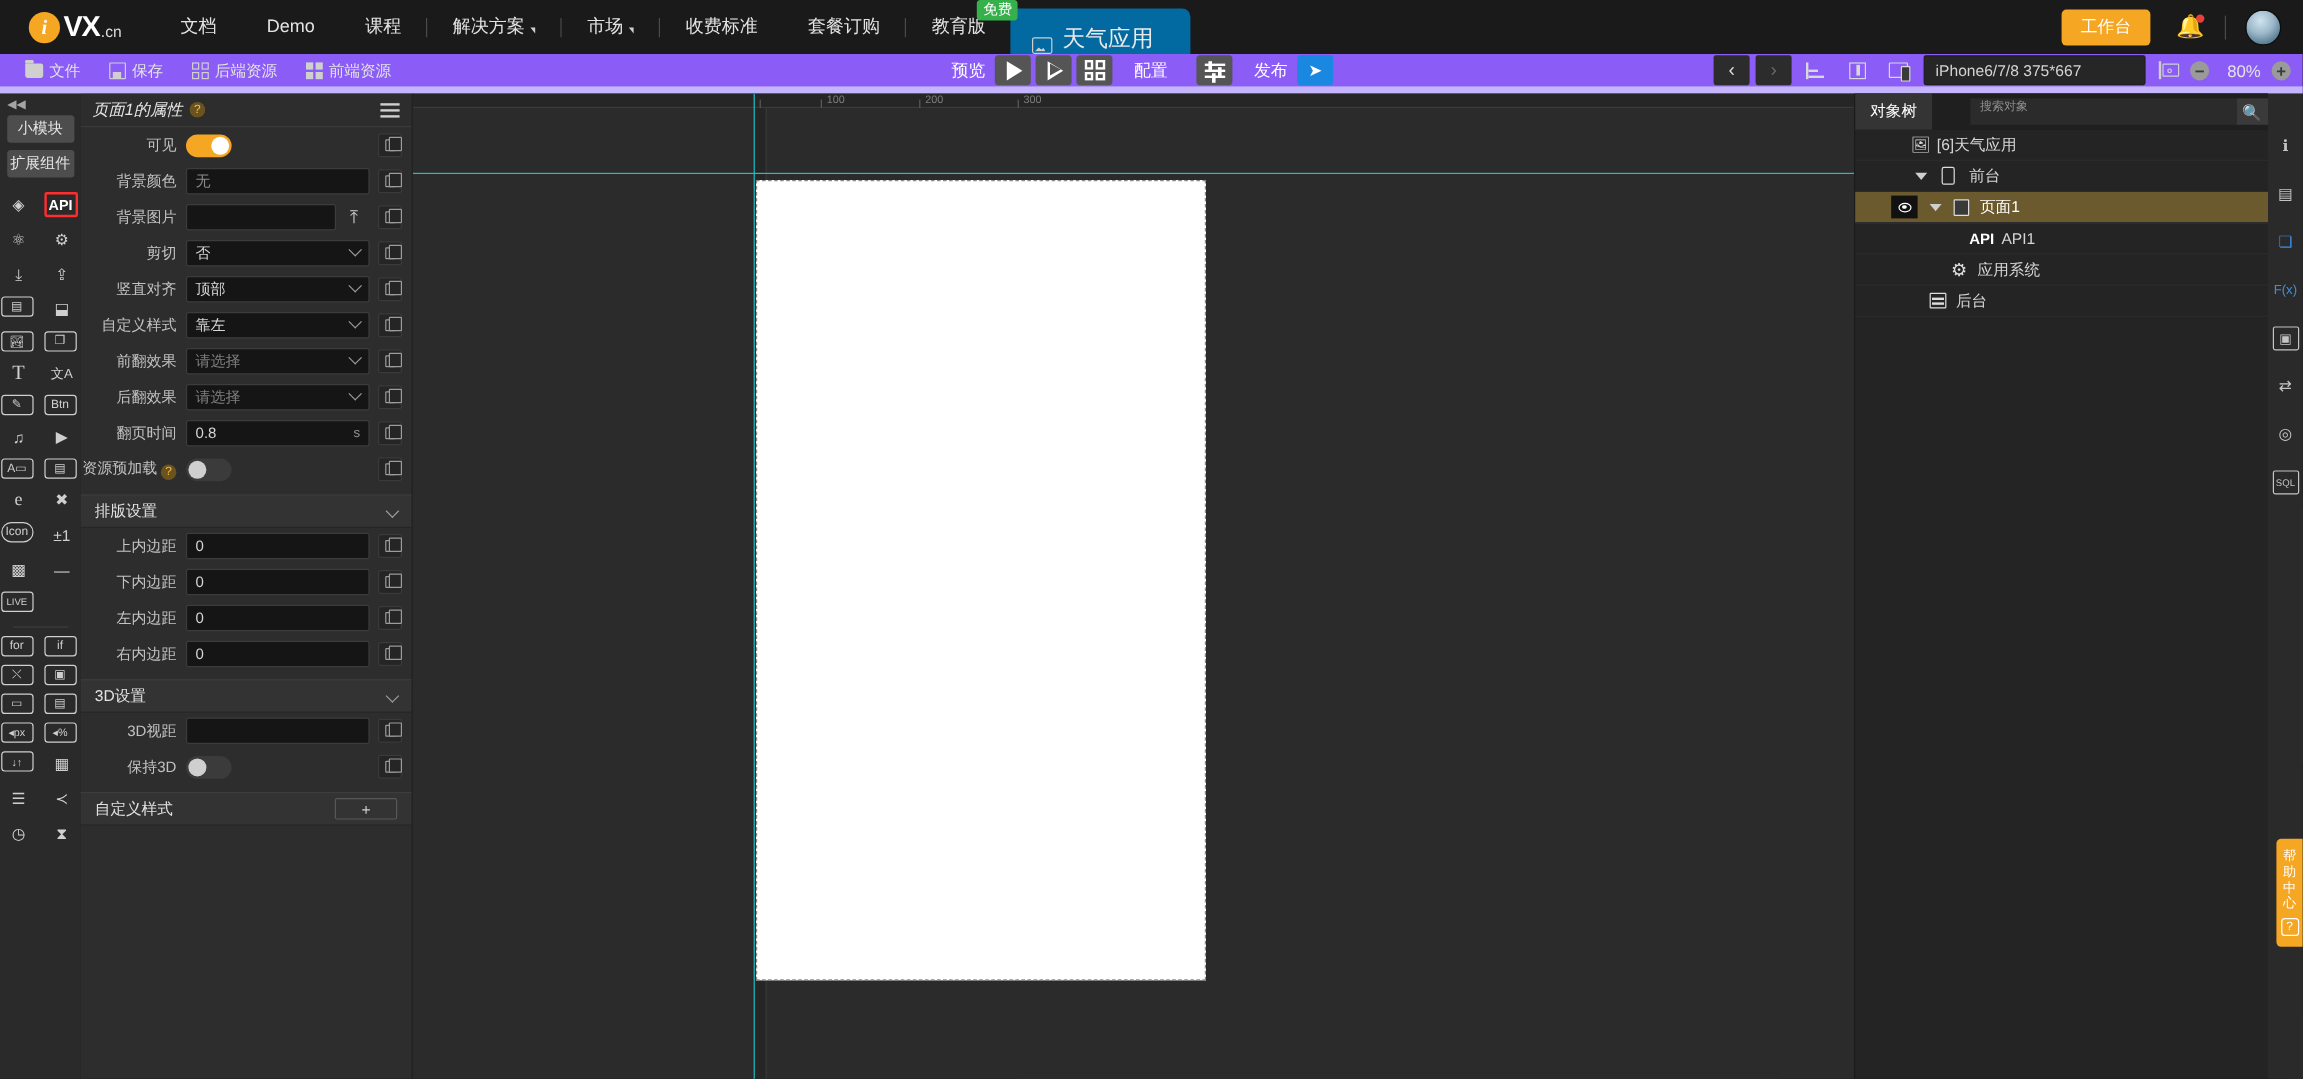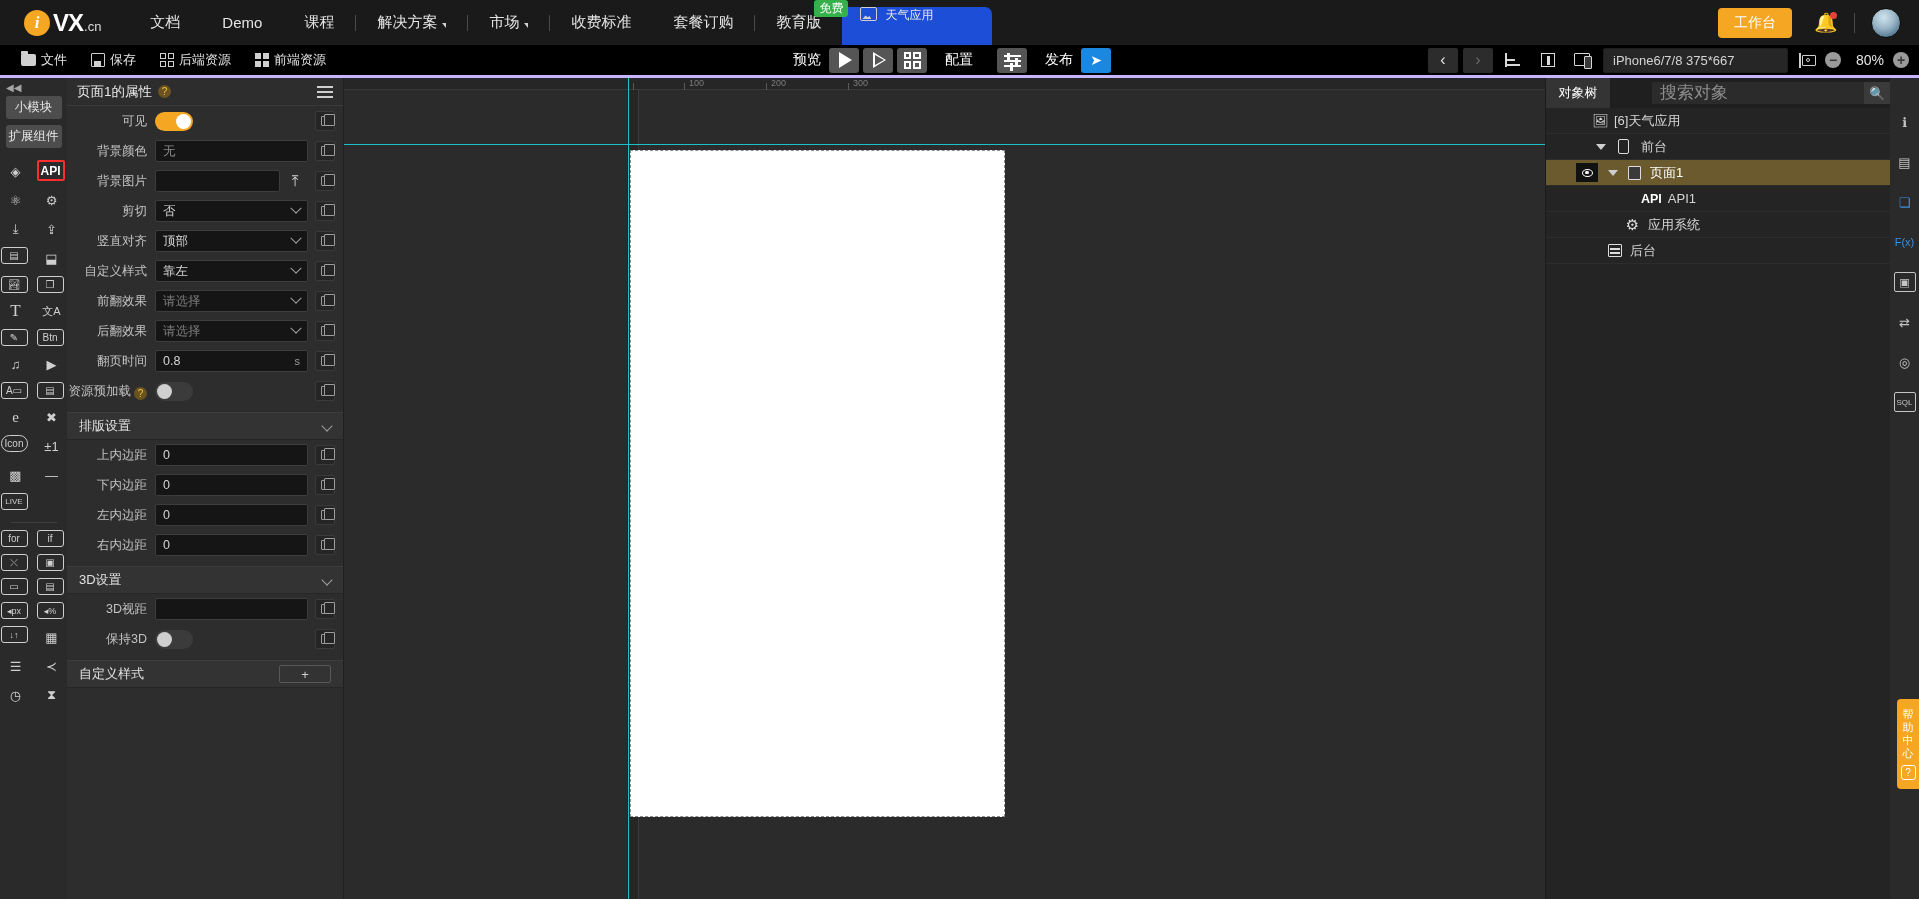--- a/index.html
+++ b/index.html
@@ -34,23 +34,23 @@
   .nav-sep{width:1px;height:16px;background:#4a4a4a;}
   .caret-small{
     display:inline-block;width:0;height:0;margin-left:5px;margin-top:6px;
     border-left:4px solid transparent;border-top:5px solid #cfcfcf;
   }
   .free-badge{
     position:absolute;top:0px;right:-6px;background:#36b04a;color:#fff;
     font-size:12px;padding:1px 5px;border-radius:3px;line-height:15px;
   }
   .app-tab{
-    height:38px;margin-top:7px;background:#1d4ed8;border-radius:7px 7px 0 0;
-    display:flex;align-items:flex-start;padding:0 22px 0 18px;gap:8px;
-    color:#e9e9e9;font-size:12px;cursor:pointer;min-width:150px;
+    height:38px;margin-top:7px;background:#0369a1;border-radius:7px 7px 0 0;
+    display:flex;align-items:flex-end;padding:0 22px 0 18px;gap:8px;
+    color:#e9e9e9;font-size:19px;cursor:pointer;min-width:150px;
   }
   .tab-ico{
     width:17px;height:14px;border:1.6px solid #cfcfcf;border-radius:2px;
     position:relative;flex:none;
   }
   .tab-ico:after{
     content:"";position:absolute;left:1px;bottom:1px;width:9px;height:5px;
     background:#cfcfcf;clip-path:polygon(0 100%,35% 30%,60% 65%,80% 40%,100% 100%);
   }
   .topnav-right{margin-left:auto;display:flex;align-items:center;gap:0;padding-right:18px;}
@@ -63,22 +63,22 @@
   .bell-dot{position:absolute;top:0;right:-1px;width:7px;height:7px;border-radius:50%;background:#e8413a;}
   .vdiv{width:1px;height:20px;background:#4a4a4a;margin-right:16px;}
   .avatar{
     width:30px;height:30px;border-radius:50%;cursor:pointer;
     background:radial-gradient(circle at 42% 30%, #cfe4ef 0%, #9db8c9 42%, #5b7f96 75%, #3e5e72 100%);
     border:1px solid #0d0d0d;
   }
 
   
   .toolbar{
-    height:33px;background:#000000;display:flex;align-items:center;
-    border-bottom:3px solid #c4b5fd;position:relative;
+    height:33px;background:#8b5cf6;display:flex;align-items:center;
+    border-bottom:6px solid #c4b5fd;position:relative;
   }
   .tb-btn{
     display:flex;align-items:center;gap:5px;padding:3px 9px;
     color:#e2e2e2;font-size:13px;cursor:pointer;border-radius:3px;white-space:nowrap;
   }
   .tb-left{margin-left:12px;display:flex;align-items:center;gap:6px;}
 
   .ic{display:inline-block;flex:none;}
   .ic-folder{width:15px;height:12px;background:#d0d0d0;border-radius:1px 2px 2px 2px;position:relative;}
   .ic-folder:before{content:"";position:absolute;top:-3px;left:0;width:7px;height:3px;background:#d0d0d0;border-radius:1px 1px 0 0;}
@@ -190,21 +190,21 @@
 
   
   .props{
     width:277px;background:#2d2d2d;flex:none;border-right:1px solid #202020;
     display:flex;flex-direction:column;overflow:hidden;
   }
   .props-head{
     height:28px;display:flex;align-items:center;padding:0 10px;
     border-bottom:1px solid #3a3a3a;background:#2d2d2d;
   }
-  .props-title{font-size:13.5px;color:#e6e6e6;}
+  .props-title{font-size:13.5px;color:#e6e6e6;font-style:italic;}
   .q-badge{
     width:13px;height:13px;border-radius:50%;background:#6b5320;color:#f0c040;
     font-size:10px;display:flex;align-items:center;justify-content:center;margin-left:6px;cursor:pointer;
   }
   .hamb{margin-left:auto;display:flex;flex-direction:column;gap:3px;cursor:pointer;}
   .hamb i{width:16px;height:2px;background:#cfcfcf;}
 
   .prow{display:flex;align-items:center;height:24px;margin:3px 0;padding-right:8px;}
   .plabel{width:88px;text-align:right;padding-right:8px;color:#c2c2c2;font-size:12.5px;flex:none;white-space:nowrap;}
   .plabel .q-badge{display:inline-flex;vertical-align:-2px;margin-left:3px;}
@@ -273,22 +273,22 @@
   }
   .tree-head{height:30px;display:flex;align-items:stretch;background:#1f1f1f;}
   .tree-tab{
     width:64px;background:#343434;color:#fff;font-size:13px;
     display:flex;align-items:center;justify-content:center;cursor:pointer;
   }
   .tree-search{
     flex:1;display:flex;align-items:center;background:#1f1f1f;padding-left:10px;
   }
   .tree-search-box{
-    flex:1;height:22px;background:#2b2b2b;border:none;display:flex;align-items:flex-end;
-    padding:0 8px;color:#8e8e8e;font-size:17px;margin-left:32px;
+    flex:1;height:22px;background:#2b2b2b;border:none;display:flex;align-items:flex-start;
+    padding:0 8px;color:#8e8e8e;font-size:10px;margin-left:22px;
   }
   .search-ico{
     width:26px;height:22px;background:#3a3a3a;display:flex;align-items:center;justify-content:center;
     color:#ccc;font-size:13px;cursor:pointer;
   }
   .tree-body{flex:1;}
   .tnode{
     height:26px;display:flex;align-items:center;border-bottom:1px solid #2c2c2c;
     color:#d6d6d6;font-size:13px;cursor:pointer;position:relative;
   }

